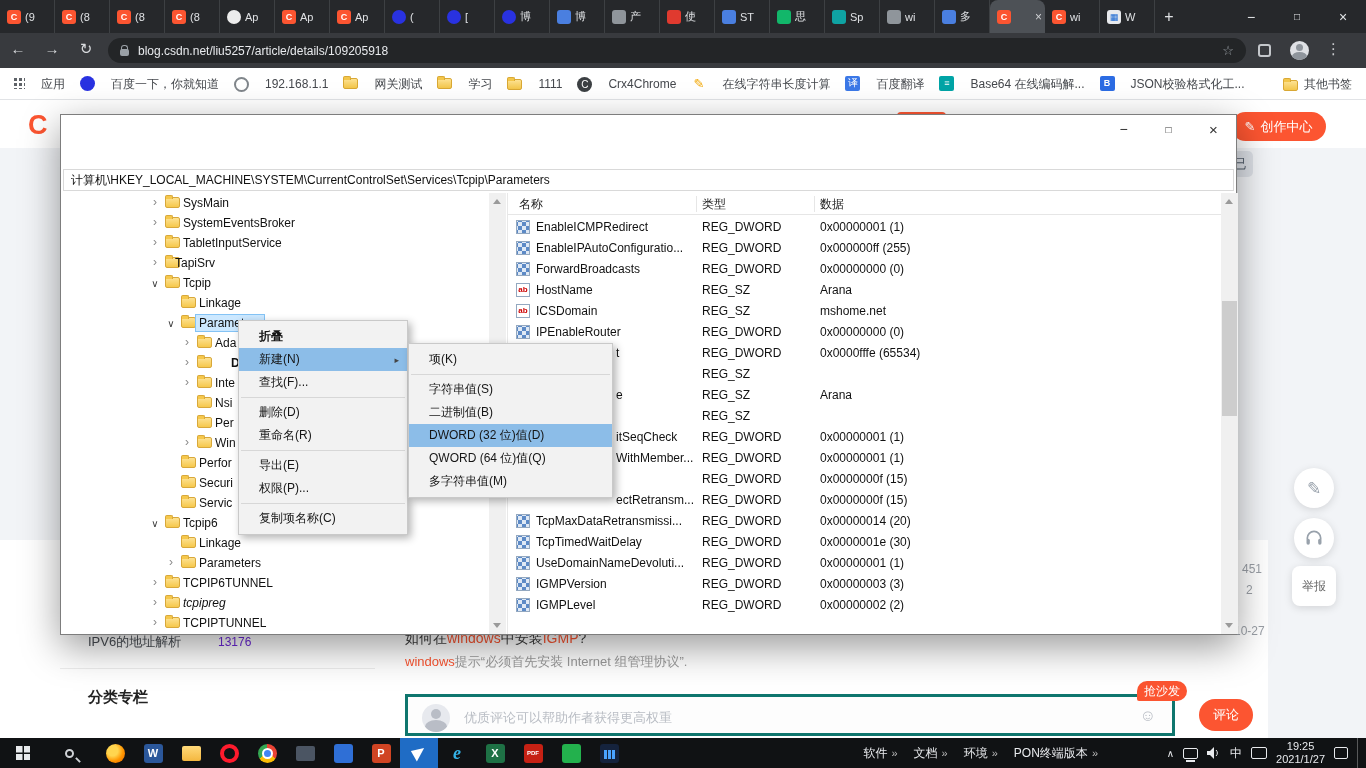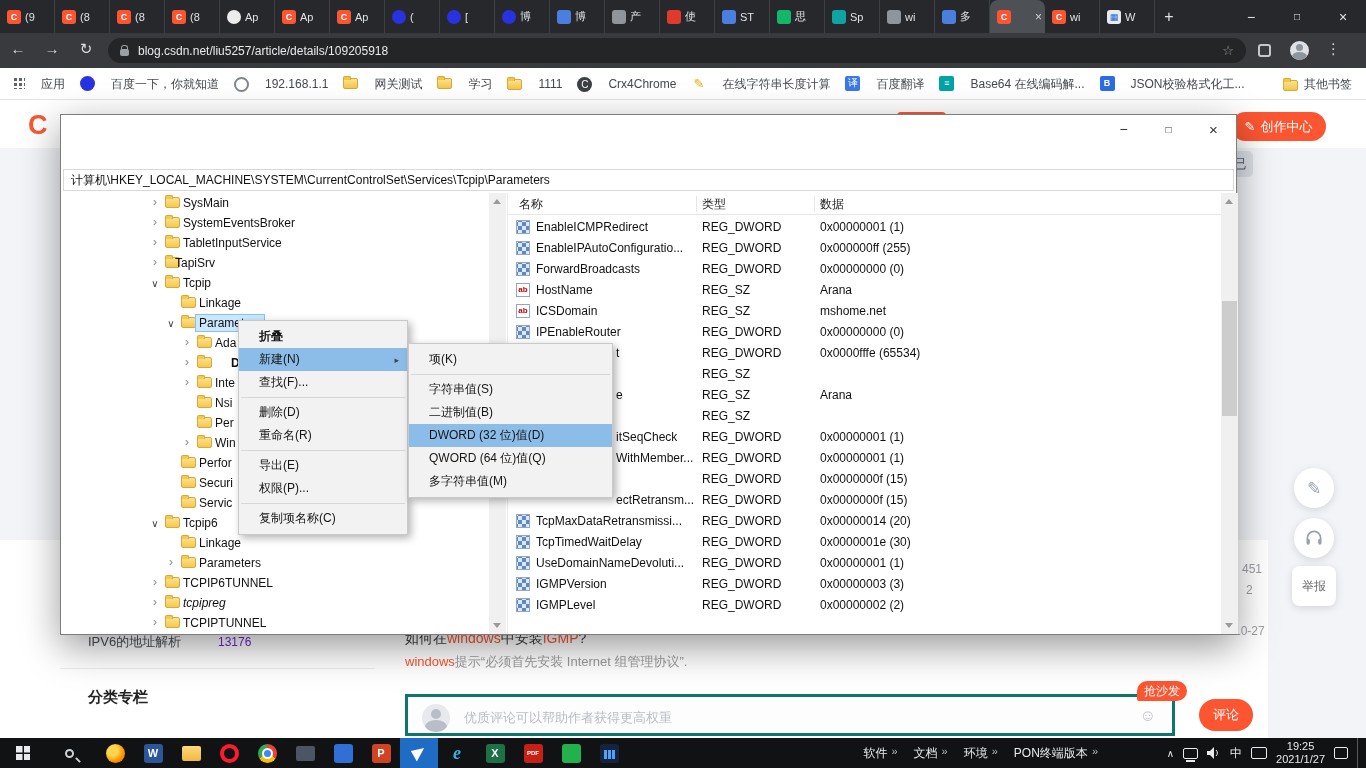--- a/index.html
+++ b/index.html
@@ -156,21 +156,21 @@
 .ic-powerpoint{background:#d04423}
 .ic-paper-plane{background:transparent}
 .plane{width:0;height:0;border-left:13px solid #fff;border-top:4px solid transparent;border-bottom:8px solid transparent;transform:rotate(-30deg)}
 .ic-ie{color:#35b3e8;font-size:18px;font-style:italic;font-family:"Liberation Serif",serif}
 .ic-excel{background:#1e7145}
 .ic-pdf{background:#c62114;font-size:6px}
 .ic-notes{background:#23b14d}
 .ic-chart{background:#15233d;position:relative}
 .ic-chart::after{content:"";position:absolute;left:4px;bottom:4px;width:11px;height:9px;background:linear-gradient(90deg,#4aa3ff 0 3px,transparent 3px 4px,#4aa3ff 4px 7px,transparent 7px 8px,#4aa3ff 8px 11px)}
 #tbtools{position:absolute;right:268px;top:0;height:30px;display:flex;gap:16px;align-items:center;font-size:12px}
-.ttb{display:flex;gap:4px;white-space:nowrap}
+.ttb{display:flex;gap:4px;align-items:center;white-space:nowrap}
 .chev{color:#bbb;font-size:11px}
 #tbtray{position:absolute;right:0;top:0;height:30px;display:flex;align-items:center;gap:9px;padding-right:4px}
 .trchev{font-size:10px;color:#e8eaed}
 .trmon{width:15px;height:11px;border:1.5px solid #e8eaed;border-radius:2px;position:relative}
 .trmon::after{content:"";position:absolute;left:2px;right:2px;bottom:-4px;height:1.5px;background:#e8eaed}
 .trkbd{width:16px;height:12px;border:1.5px solid #e8eaed;border-radius:2px}
 .clock{text-align:center;font-size:11px;line-height:13px}
 .trnotif{width:14px;height:12px;border:1.5px solid #e8eaed;border-radius:2px}
 .deskstrip{width:5px;height:30px;border-left:1px solid rgba(255,255,255,.3)}
 .trime{font-size:12px}

